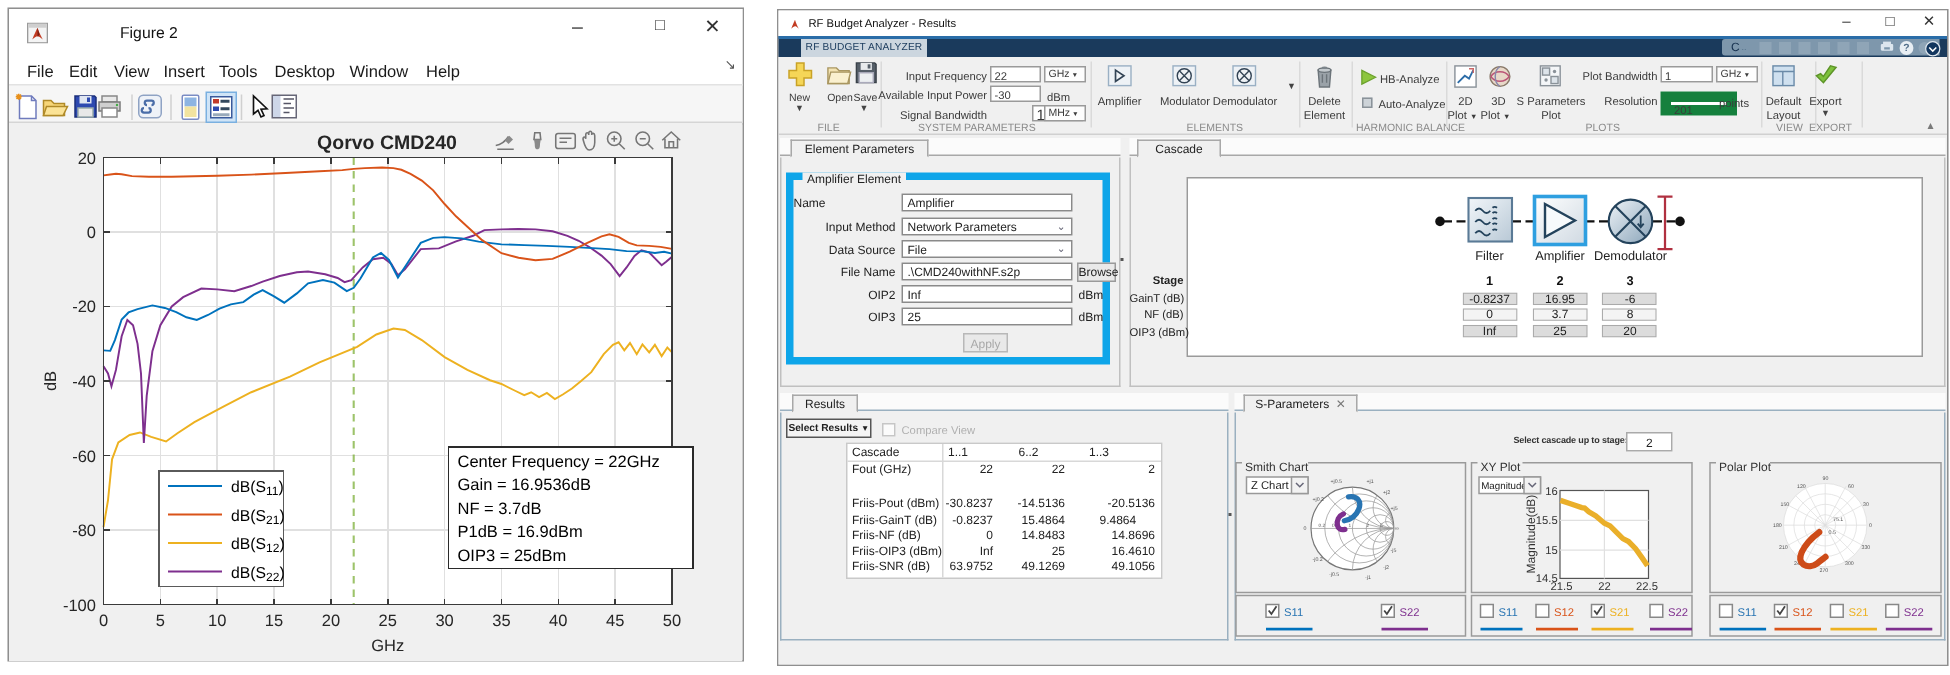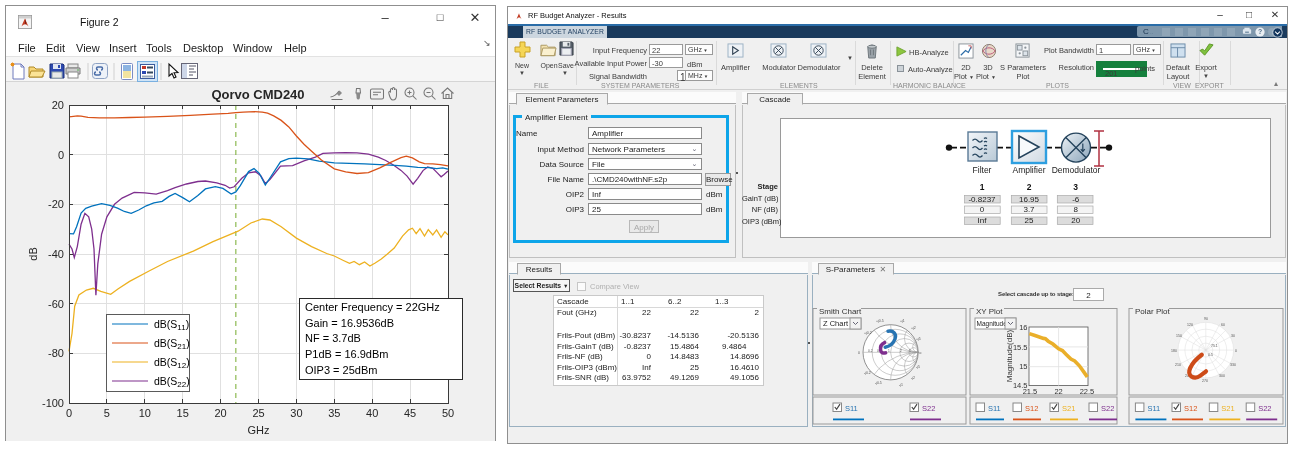--- a/index.html
+++ b/index.html
@@ -243,21 +243,21 @@
         <text x="299" y="228">Center Frequency = 22GHz</text>
         <text x="299" y="243.7">Gain = 16.9536dB</text>
         <text x="299" y="259.4">NF = 3.7dB</text>
         <text x="299" y="275.1">P1dB = 16.9dBm</text>
         <text x="299" y="290.8">OIP3 = 25dBm</text>
       </g>
     </g>
   </svg>
 </div>
 
-<div class="win" id="rfwin" style="left:507px;top:6px;width:781px;height:438px;background:#e5e5e5;">
+<div class="win" id="rfwin" style="left:518px;top:6px;width:781px;height:438px;background:#e5e5e5;">
 
   <div class="tbar" style="height:18px;">
     <svg class="abs" style="left:6px;top:4px;" width="10" height="10" viewBox="0 0 16 16">
       <path d="M4 13 C6 8 7 6 8 3.5 C9 7 10 9 12 13 C10 11 9 10.5 8 10.5 C7 10.5 5.5 11.5 4 13Z" fill="#c23b22"></path>
     </svg>
     <div class="abs" style="left:20px;top:4px;font-size:7.5px;color:#111;">RF Budget Analyzer - Results</div>
     <div class="wbtn" style="left:705px;top:0px;font-size:10px;">–</div>
     <div class="wbtn" style="left:734px;top:0px;font-size:10px;">□</div>
     <div class="wbtn" style="left:760px;top:0px;font-size:10px;">✕</div>
   </div>
@@ -418,21 +418,21 @@
     <div class="abs" style="left:766px;top:41px;color:#7a7a7a;font-size:8px;">▴</div>
   </div>
 
   <div class="abs" id="rfbody" style="left:0;top:83px;width:779px;height:353px;background:#f0f0f0;font-size:8px;color:#222;">
 
     <div class="abs" style="left:1px;top:2px;width:227px;height:166px;">
       <div class="abs" style="left:0;top:0;width:100%;height:12px;background:#fbfbfb;border-bottom:1px solid #a8a8a8;"></div>
       <div class="abs" style="left:7px;top:1px;width:92px;height:12px;background:#f0f0f0;border:1px solid #a8a8a8;border-bottom:1px solid #f0f0f0;padding-top:1px;text-align:center;">Element Parameters</div>
       <div class="abs" style="left:0;top:13px;width:100%;height:153px;background:#f0f0f0;border:1px solid #c0c0c0;border-top:0;"></div>
 
-      <div class="abs" style="left:4px;top:23px;width:216px;height:128px;border:3px solid #0ea5e9;text-decoration:underline;">
+      <div class="abs" style="left:4px;top:23px;width:216px;height:128px;border:5px solid #0ea5e9;text-decoration:underline;">
         <div class="abs" style="left:6px;top:-5px;background:#f0f0f0;padding:0 3px;">Amplifier Element</div>
         <div class="abs" style="left:0px;top:11px;width:68px;">Name</div>
         <div class="abs" style="left:72px;top:9px;width:114px;height:12px;background:#fff;border:1px solid #8a8a8a;padding:1px 3px;">Amplifier</div>
         <div class="abs" style="left:0px;top:27px;width:68px;text-align:right;">Input Method</div>
         <div class="abs" style="left:72px;top:25px;width:114px;height:12px;background:#fff;border:1px solid #8a8a8a;padding:1px 3px;">Network Parameters<span class="abs" style="right:1px;top:1px;width:11px;height:9px;color:#667;font-size:7px;text-align:center;">⌄</span></div>
         <div class="abs" style="left:0px;top:42px;width:68px;text-align:right;">Data Source</div>
         <div class="abs" style="left:72px;top:40px;width:114px;height:12px;background:#fff;border:1px solid #8a8a8a;padding:1px 3px;">File<span class="abs" style="right:1px;top:1px;width:11px;height:9px;color:#667;font-size:7px;text-align:center;">⌄</span></div>
         <div class="abs" style="left:0px;top:57px;width:68px;text-align:right;">File Name</div>
         <div class="abs" style="left:72px;top:55px;width:114px;height:12px;background:#fff;border:1px solid #8a8a8a;padding:1px 3px;">.\CMD240withNF.s2p</div>
         <div class="abs" style="left:189px;top:55px;width:26px;height:13px;background:#e9e9e9;border:1px solid #9a9a9a;text-align:center;padding-top:1px;font-size:8px;">Browse</div>

